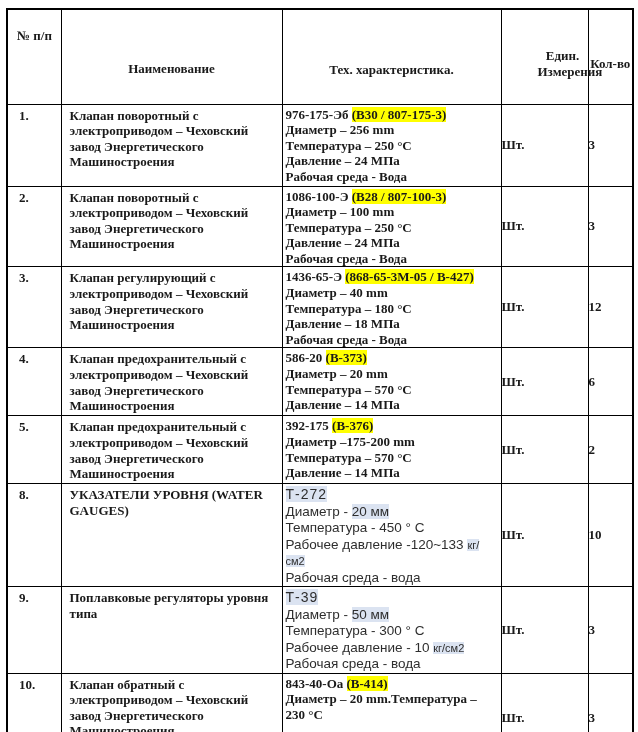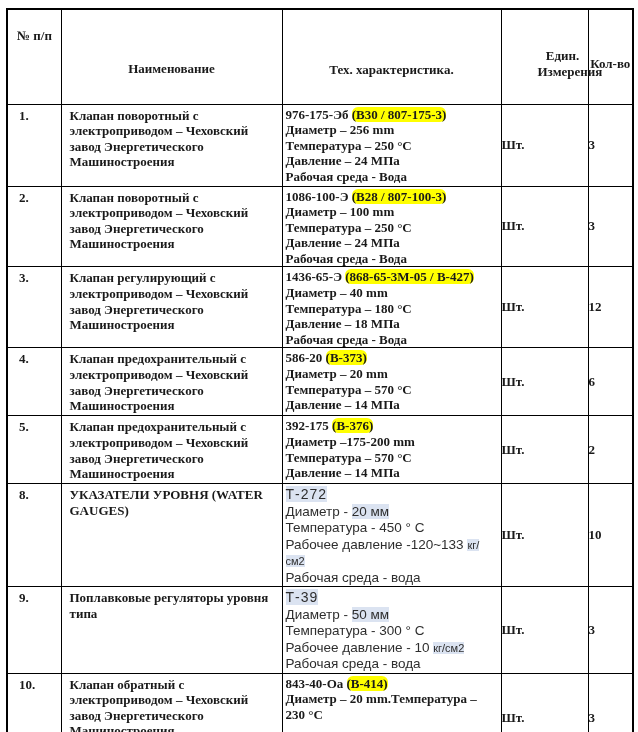--- a/index.html
+++ b/index.html
@@ -57,21 +57,21 @@
     font-size: 13.5px;
     color: #2e2e2e;
     line-height: 1.22;
   }
   .tech-line { white-space: nowrap; }
   td.tech.sans .tech-line { white-space: normal; }
   td.tech .tech-line.wrap { white-space: normal; }
 
   .seg-big { font-size: 14px; line-height: 1.15; letter-spacing: 1px; }
   .seg-small { font-size: 11px; }
-  .hl-yellow { background: #ffff00; border-radius: 6px; }
+  .hl-yellow { background: #ffff00; }
   .hl-blue { background: #dbe3f1; }
 </style>
 </head>
 <body>
 
 <div class="page">
   <table class="spec-table">
     <colgroup>
       <col style="width:54px">
       <col style="width:221px">

